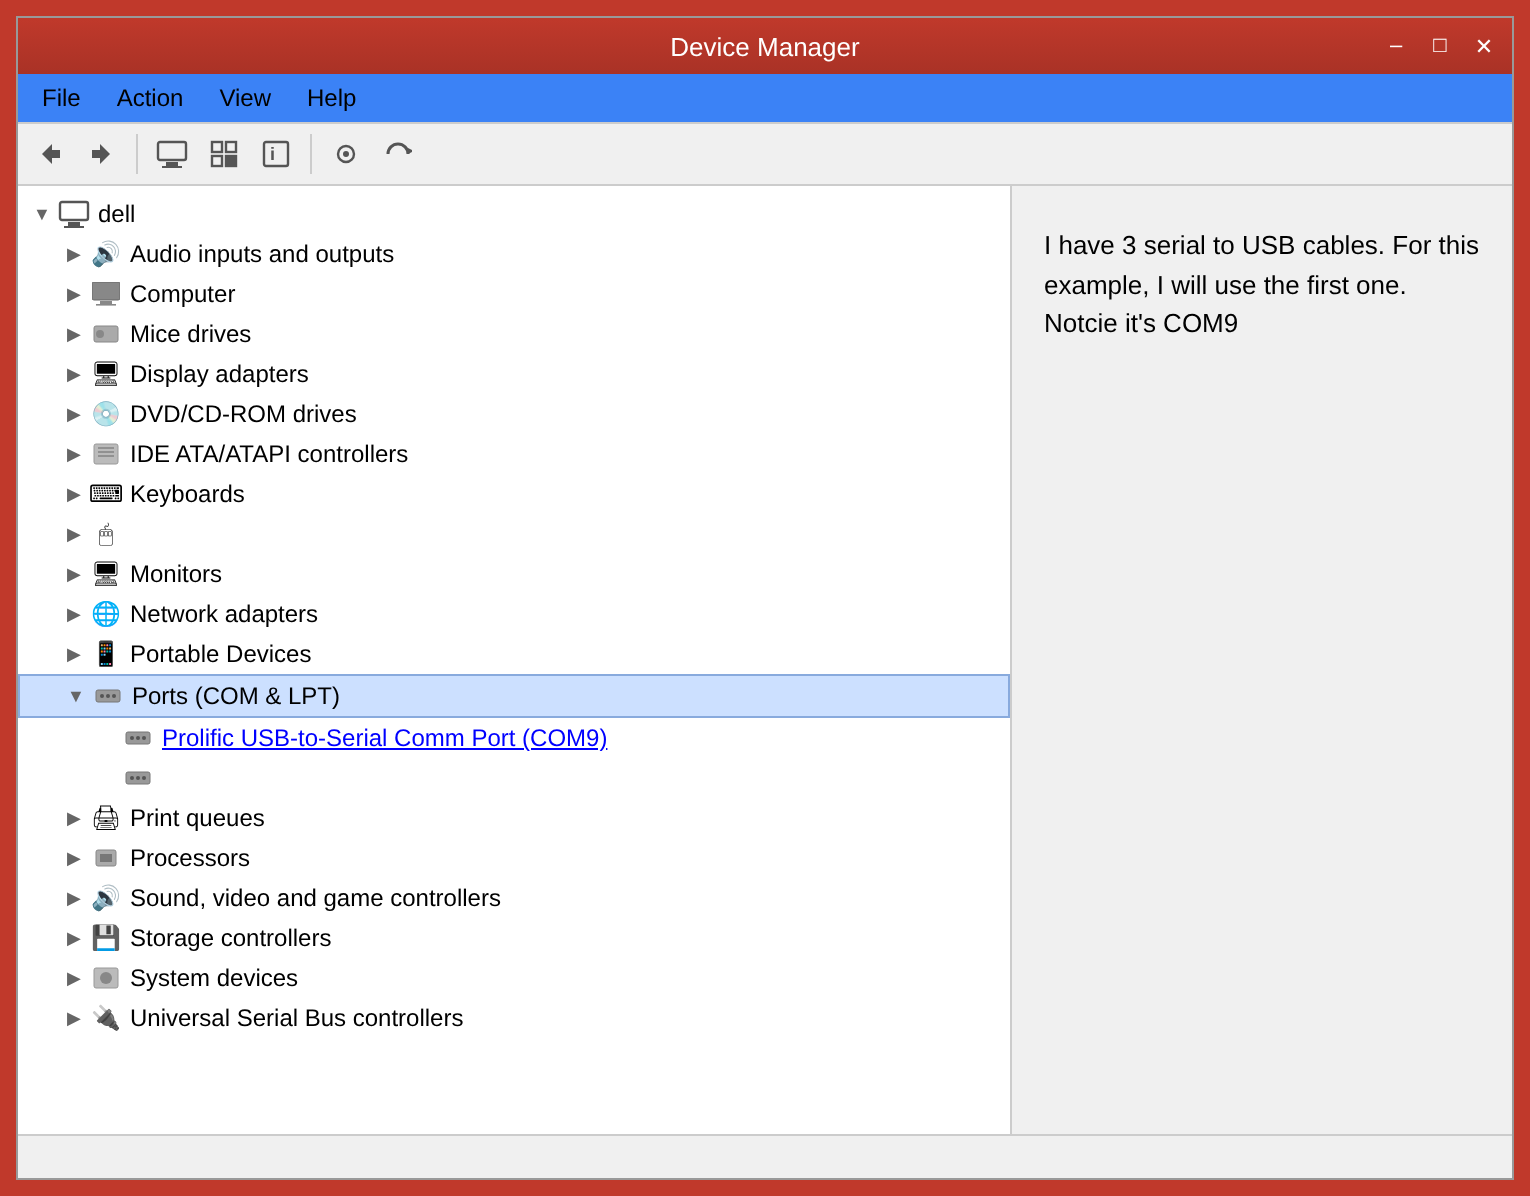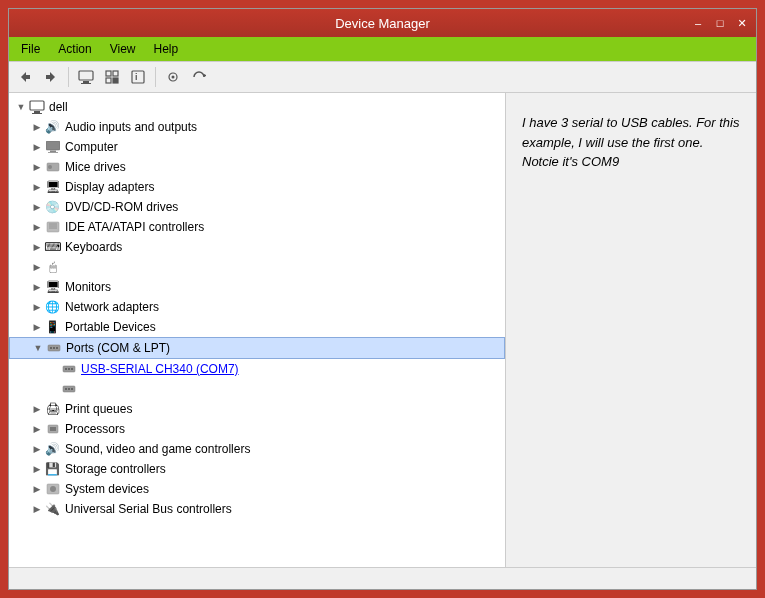--- a/index.html
+++ b/index.html
@@ -52,21 +52,21 @@
       background: transparent;
       border: none;
       color: white;
       font-size: 11px;
       cursor: pointer;
       display: flex;
       align-items: center;
       justify-content: center;
     }
     .menu-bar {
-      background: #84cc16;
+      background: #3b82f6;
       border-bottom: 1px solid #ccc;
       display: flex;
       padding: 2px 4px;
       gap: 2px;
     }
     .menu-item {
       padding: 3px 8px;
       cursor: pointer;
       font-size: 12px;
       color: #000;
@@ -140,21 +140,20 @@
     }
     .indent1 { padding-left: 20px; }
     .indent2 { padding-left: 36px; }
     .annotation-panel {
       width: 250px;
       background: #f0f0f0;
       padding: 20px 16px;
       font-size: 13px;
       color: #000;
       line-height: 1.5;
-      font-style: italic;
     }
     .status-bar {
       background: #f0f0f0;
       border-top: 1px solid #ccc;
       padding: 2px 8px;
       font-size: 11px;
       height: 22px;
       display: flex;
       align-items: center;
     }
@@ -341,33 +340,33 @@
           <svg width="14" height="12" viewBox="0 0 14 12">
               <rect x="1" y="3" width="12" height="6" rx="1" fill="#999" stroke="#777" stroke-width="0.5"></rect>
               <circle cx="4" cy="6" r="1" fill="#555"></circle>
               <circle cx="7" cy="6" r="1" fill="#555"></circle>
               <circle cx="10" cy="6" r="1" fill="#555"></circle>
             </svg>
         </div>
         <span>Ports (COM &amp; LPT)</span>
       </div>
 
-
       <div class="tree-item indent2">
         <div class="expand-btn"></div>
         <div class="item-icon">
           <svg width="14" height="12" viewBox="0 0 14 12">
               <rect x="1" y="3" width="12" height="6" rx="1" fill="#999" stroke="#777" stroke-width="0.5"></rect>
               <circle cx="4" cy="6" r="1" fill="#555"></circle>
               <circle cx="7" cy="6" r="1" fill="#555"></circle>
               <circle cx="10" cy="6" r="1" fill="#555"></circle>
             </svg>
         </div>
-        <span class="underlined">USB-SERIAL CH340 (COM7)</span>
-      </div>
+        <span class="underlined">Prolific USB-to-Serial Comm Port (COM9)</span>
+      </div>
+
 
       <div class="tree-item indent2">
         <div class="expand-btn"></div>
         <div class="item-icon">
           <svg width="14" height="12" viewBox="0 0 14 12">
               <rect x="1" y="3" width="12" height="6" rx="1" fill="#999" stroke="#777" stroke-width="0.5"></rect>
               <circle cx="4" cy="6" r="1" fill="#555"></circle>
               <circle cx="7" cy="6" r="1" fill="#555"></circle>
               <circle cx="10" cy="6" r="1" fill="#555"></circle>
             </svg>

